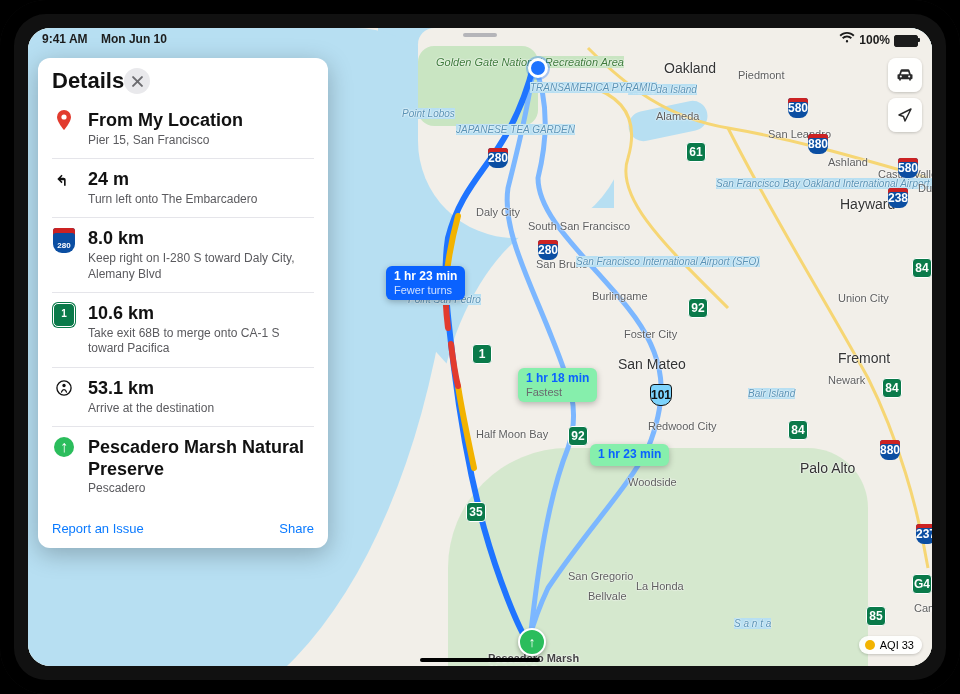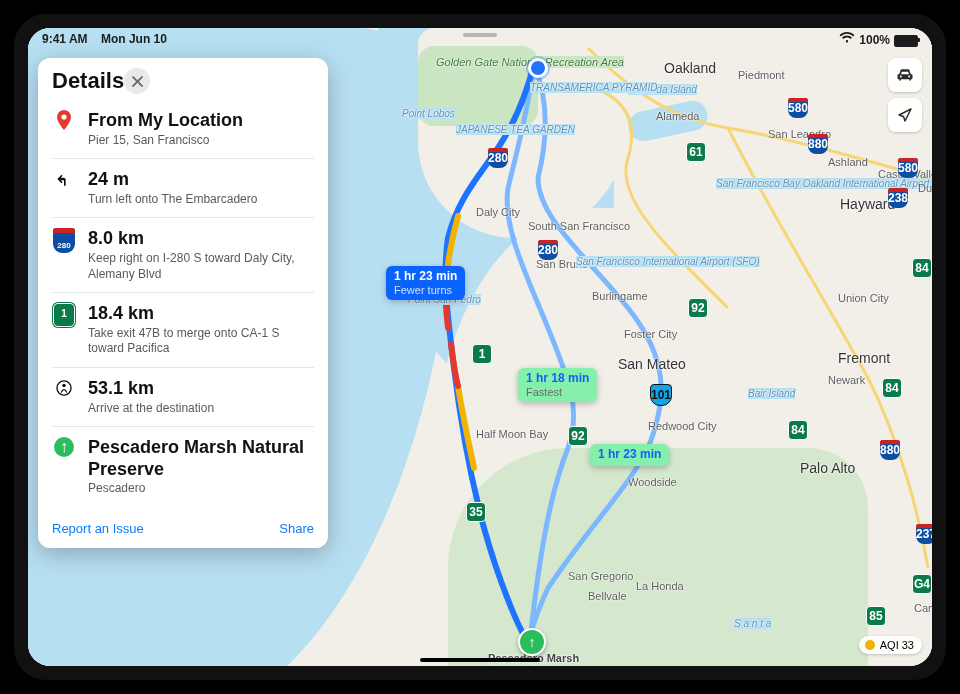--- a/index.html
+++ b/index.html
@@ -41,21 +41,21 @@
   
   .callout{position:absolute;background:#86efac;border-radius:6px;box-shadow:0 2px 6px rgba(0,0,0,.25);padding:4px 8px;font-size:12px;line-height:1.15;z-index:20;}
   .callout .t{color:#0a62ff;font-weight:700;}
   .callout .s{color:#6a6a6e;font-size:11px;}
   .callout.sel{background:#0a62ff;}
   .callout.sel .t{color:#fff;}
   .callout.sel .s{color:#cfe0ff;}
   
   .shield{position:absolute;z-index:8;font-size:12px;font-weight:700;color:#fff;display:flex;align-items:center;justify-content:center;}
   .shield.inter{width:20px;height:20px;background:#0b4ea2;border-radius:3px 3px 8px 8px;box-shadow:inset 0 4px 0 #c22;}
-  .shield.us{width:20px;height:20px;background:#0ea5e9;color:#111;border:1px solid #111;border-radius:4px 4px 10px 10px;}
+  .shield.us{width:20px;height:20px;background:#7dd3fc;color:#111;border:1px solid #111;border-radius:4px 4px 10px 10px;}
   .shield.ca{width:18px;height:18px;background:#0a7a4a;border-radius:4px;border:1px solid #fff;}
   
   svg.routes{position:absolute;inset:0;z-index:5;}
   .rt-alt{stroke:#7cb7ff;stroke-width:5;fill:none;stroke-linecap:round;stroke-linejoin:round;}
   .rt-main{stroke:#1f74ff;stroke-width:6;fill:none;stroke-linecap:round;stroke-linejoin:round;}
   .rt-slow{stroke:#f2b300;}
   .rt-stop{stroke:#e23b2e;}
   .road{stroke:#e0ddd4;stroke-width:3;fill:none;}
   .road.hwy{stroke:#f6d674;}
   
@@ -257,22 +257,22 @@
             <div class="step-body">
               <div class="step-title">8.0 km</div>
               <div class="step-sub">Keep right on I-280 S toward Daly City, Alemany Blvd</div>
             </div>
           </div>
           <div class="step">
             <div class="step-icon">
               <div style="width:20px;height:22px;background:#0a7a4a;border-radius:5px;border:1px solid #fff;box-shadow:0 0 0 1px #0a7a4a;color:#fff;font:700 10px/20px sans-serif;text-align:center;">1</div>
             </div>
             <div class="step-body">
-              <div class="step-title">18.4 km</div>
-              <div class="step-sub">Take exit 47B to merge onto CA-1 S toward Pacifica</div>
+              <div class="step-title">10.6 km</div>
+              <div class="step-sub">Take exit 68B to merge onto CA-1 S toward Pacifica</div>
             </div>
           </div>
           <div class="step">
             <div class="step-icon">
               <svg width="20" height="20" viewBox="0 0 24 24">
                 <circle cx="12" cy="12" r="8.5" fill="none" stroke="#111" stroke-width="1.6"></circle>
                 <circle cx="12" cy="9" r="2" fill="#111"></circle>
                 <path d="M9 17c.6-2 2-3 3-3s2.4 1 3 3" fill="none" stroke="#111" stroke-width="1.6" stroke-linecap="round"></path>
               </svg>
             </div>

